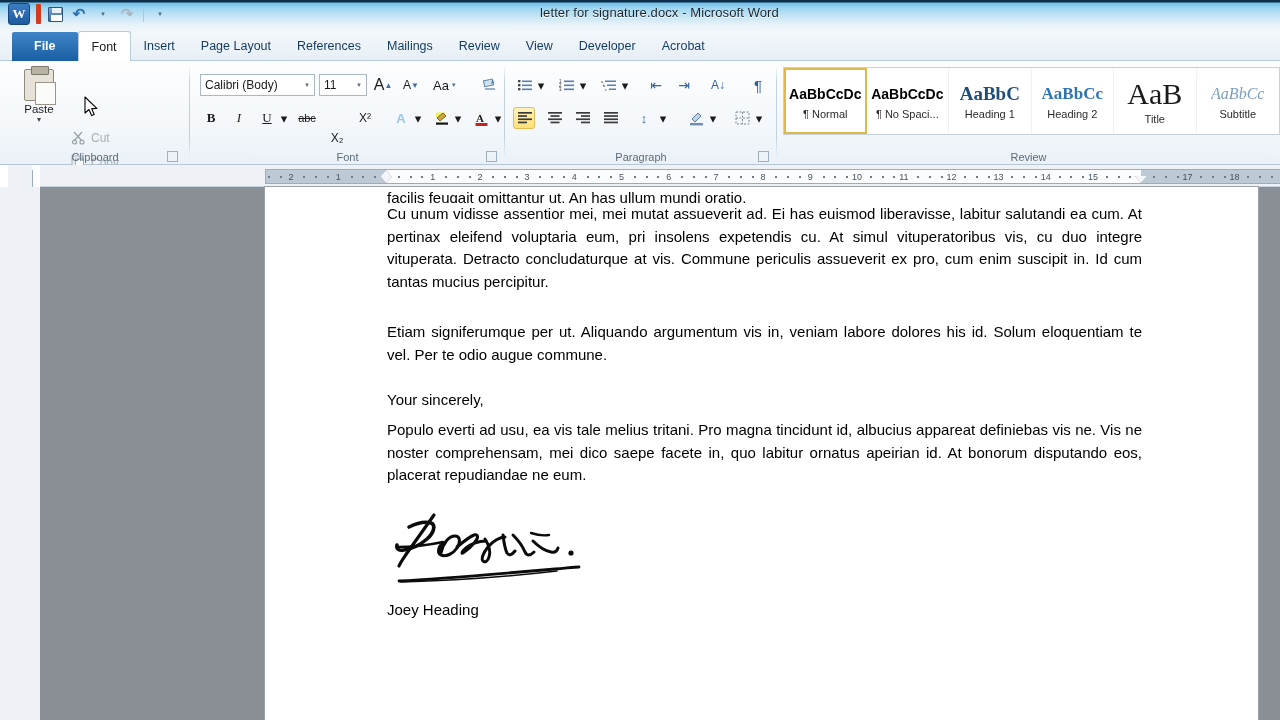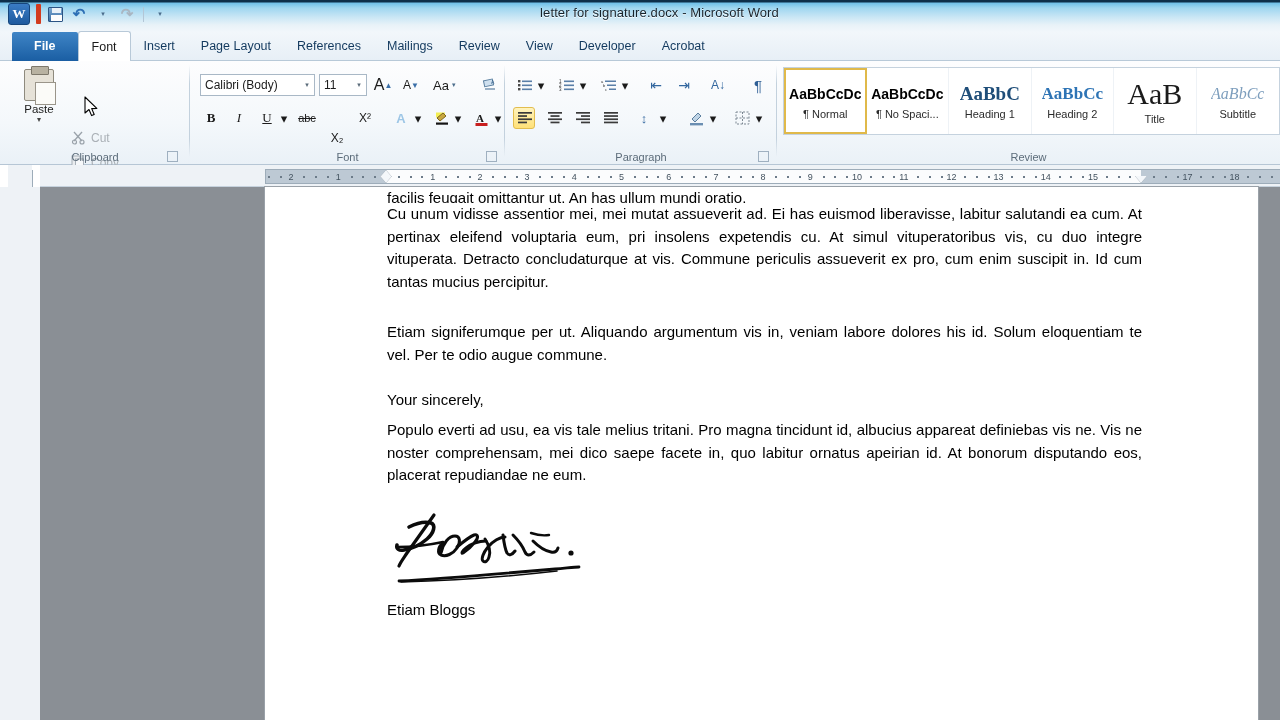--- a/index.html
+++ b/index.html
@@ -686,21 +686,21 @@
               <path d="M126,26 C132,32 136,38 138,43 C140,47 143,47 147,43" stroke-width="3.0"></path>
               <path d="M144,24 C150,26 156,27 162,26" stroke-width="2.4"></path>
               <path d="M146,32 C152,38 158,42 164,43 C168,44 170,42 171,39" stroke-width="3.0"></path>
               <circle cx="184" cy="44" r="2.6" fill="#0b0b0b" stroke="none"></circle>
               <path d="M12,72 C50,70 110,65 168,60 C180,59 188,58 192,58" stroke-width="2.8"></path>
               <path d="M14,73 C56,72 118,68 170,62" stroke-width="1.6"></path>
             </g>
           </svg>
         </div>
 
-        <div class="name-line">Etiam Bloggs</div>
+        <div class="name-line">Joey Heading</div>
       </div>
     </div>
   </div>
 
 <div style="position: absolute; left: 84px; top: 96px; width: 16px; height: 24px; z-index: 50; pointer-events: none;"><svg width="16" height="24" viewBox="0 0 16 24">
         <path d="M1,1 L1,17 L5,13.5 L7.6,19.6 L10.2,18.5 L7.7,12.6 L12.8,12.4 Z" fill="#ffffff" stroke="#000000" stroke-width="1.1" stroke-linejoin="round"></path>
       </svg></div>
   </div>
 
 </body></html>

